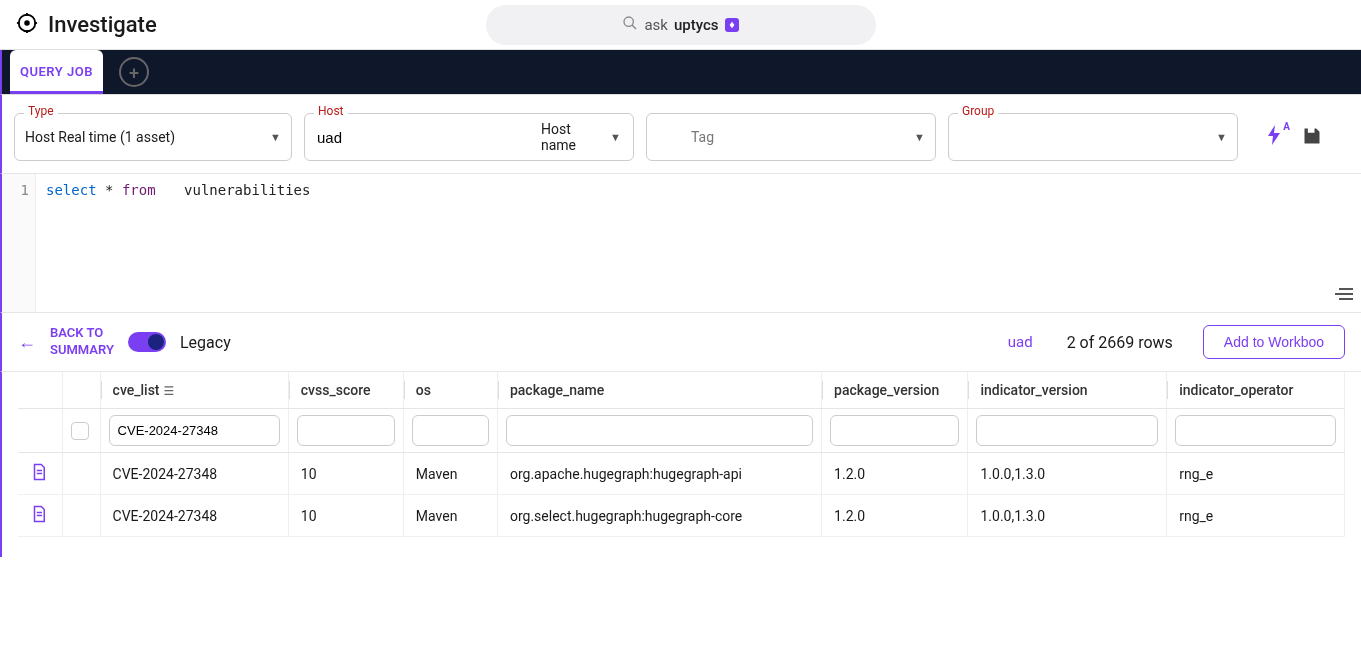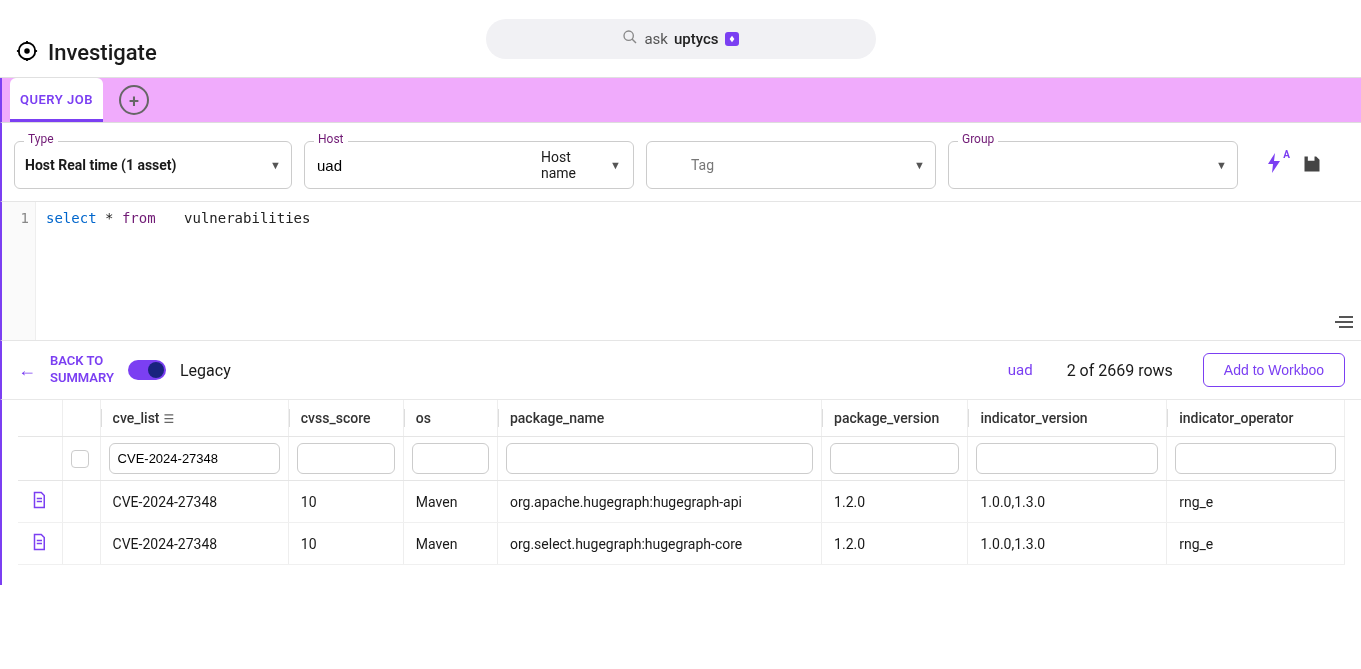--- a/index.html
+++ b/index.html
@@ -1,34 +1,34 @@
 <!DOCTYPE html>
 <html><head>
 <meta charset="utf-8">
 <style>
 * { box-sizing: border-box; margin: 0; padding: 0; }
 body { font-family: -apple-system, BlinkMacSystemFont, "Segoe UI", Roboto, Arial, sans-serif; font-size: 14px; color: #1a1a1a; background: #fff; }
 
 .header { display: flex; align-items: center; padding: 12px 16px; border-bottom: 1px solid #e0e0e0; position: relative; }
-.header .title-wrap { display: flex; align-items: center; gap: 10px; margin-top: 28px; }
+.header .title-wrap { display: flex; align-items: center; gap: 10px; }
 .title-icon svg { width: 22px; height: 22px; }
 .page-title { font-size: 22px; font-weight: 500; }
 .search-pill { position: absolute; left: 50%; transform: translateX(-50%); background: #f1f1f4; border-radius: 28px; padding: 10px 24px; display: flex; align-items: center; gap: 6px; min-width: 390px; justify-content: center; color: #555; font-size: 15px; }
 .search-pill .brand { color: #222; font-weight: 500; }
 .badge-icon { width: 14px; height: 14px; background: #7b3ff2; border-radius: 3px; display: inline-flex; align-items: center; justify-content: center; }
 
-.tabbar { display: flex; align-items: center; background: #f0abfc; border-bottom: 1px solid #ddd; padding: 0 8px; gap: 4px; border-left: 2px solid #7b3ff2; }
+.tabbar { display: flex; align-items: center; background: #0f172a; border-bottom: 1px solid #ddd; padding: 0 8px; gap: 4px; border-left: 2px solid #7b3ff2; }
 .tab { padding: 14px 10px 12px; font-size: 13px; font-weight: 600; letter-spacing: 0.5px; color: #7b3ff2; border-bottom: 3px solid #7b3ff2; background: #fff; border-top-left-radius: 6px; border-top-right-radius: 6px; }
 .add-tab { width: 30px; height: 30px; border: 2px solid #666; border-radius: 50%; display: flex; align-items: center; justify-content: center; color: #666; margin-left: 12px; font-size: 18px; font-weight: 500; }
 
 .filters-row { display: flex; align-items: center; gap: 12px; padding: 18px 12px 12px; border-left: 2px solid #7b3ff2; }
 .field-wrap { position: relative; }
-.field-label { position: absolute; top: -9px; left: 10px; background: #fff; padding: 0 4px; font-size: 12px; color: #701a75; }
+.field-label { position: absolute; top: -9px; left: 10px; background: #fff; padding: 0 4px; font-size: 12px; color: #b91c1c; }
 .field { border: 1px solid #ccc; border-radius: 6px; background: #fff; display: flex; align-items: center; padding: 0 10px; height: 48px; }
-.field.type { width: 278px; justify-content: space-between; font-weight: bold; }
+.field.type { width: 278px; justify-content: space-between; }
 .field.host { width: 330px; padding: 0; }
 .field.host input { border: none; outline: none; flex: 1; padding: 0 12px; font-size: 15px; height: 100%; background: transparent; }
 .host-sub { display: flex; align-items: center; gap: 6px; padding: 0 12px; border-left: 1px solid transparent; height: 100%; }
 .field.tag, .field.group { width: 290px; justify-content: space-between; color: #777; padding-left: 44px; }
 .caret { font-size: 11px; color: #555; }
 .action-icons { display: flex; align-items: center; gap: 20px; margin-left: 16px; }
 .bolt-icon { color: #7b3ff2; font-size: 18px; position: relative; }
 .bolt-icon .a-sup { font-size: 10px; position: absolute; top: -4px; right: -8px; font-weight: 700; }
 .save-icon svg { width: 20px; height: 20px; fill: #444; }
 

